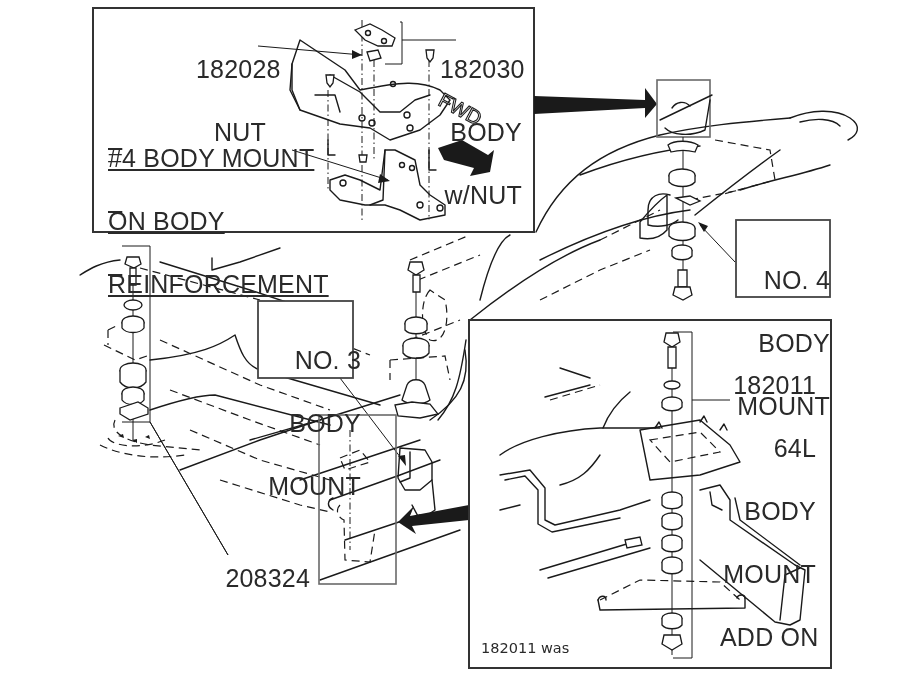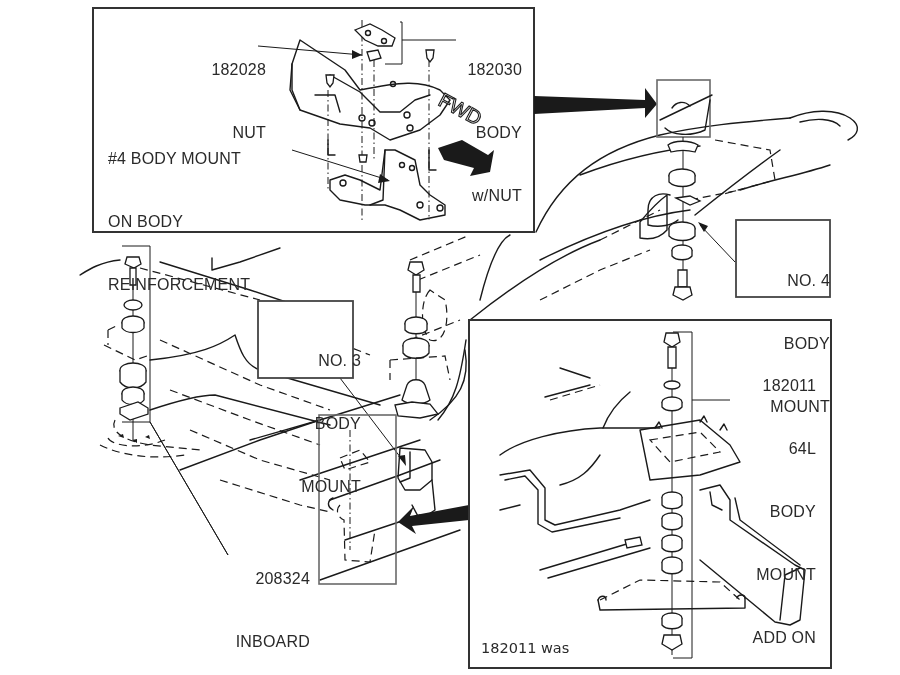--- a/index.html
+++ b/index.html
@@ -8,21 +8,21 @@
     #art { position: absolute; left: 0; top: 0; width: 900px; height: 675px; }
     .ink { stroke: #1a1a1a; fill: none; stroke-width: 1.4; stroke-linecap: round; stroke-linejoin: round; }
     .thin { stroke: #1a1a1a; fill: none; stroke-width: 1; }
     .dash { stroke: #1a1a1a; fill: none; stroke-width: 1.2; stroke-dasharray: 8 5; }
     .dashdot { stroke: #1a1a1a; fill: none; stroke-width: 1; stroke-dasharray: 7 3 1.5 3; }
     .part { stroke: #1a1a1a; fill: #fff; stroke-width: 1.3; }
     .solid { fill: #1a1a1a; stroke: none; }
     .frame { stroke: #333; fill: none; stroke-width: 2; }
     .grayframe { stroke: #6a6a6a; fill: none; stroke-width: 1.6; }
     .callout-box { stroke: #444; fill: #fff; stroke-width: 1.8; }
-    .lbl { position: absolute; font-size: 16px; line-height: 21px; color: #2a2a2a;
+    .lbl { position: absolute; font-size: 25px; line-height: 21px; color: #2a2a2a;
            white-space: pre; letter-spacing: 0.2px; }
     .lbl div { display: block; }
     .r { text-align: right; }
     .c { text-align: right; }
     .note { position: absolute; font-family: "DejaVu Sans", sans-serif; font-size: 14.5px;
             line-height: 21px; color: #2a2a2a; white-space: pre; }
   </style>
 </head>
 <body>
 
@@ -256,41 +256,40 @@
   <div>182028</div>
   <div>NUT</div>
 </div>
 
 <div class="lbl r" style="left:440px; top:17px; width:82px;">
   <div>182030</div>
   <div>BODY</div>
   <div>w/NUT</div>
 </div>
 
-<div class="lbl" style="left:108px; top:106px;">
+<div class="lbl" style="left:108px; top:106px;text-decoration:underline;">
   <div>#4 BODY MOUNT</div>
   <div>ON BODY</div>
   <div>REINFORCEMENT</div>
 </div>
 
 <div class="lbl c" style="left:736px; top:228px; width:94px;">
   <div>NO. 4</div>
   <div>BODY</div>
   <div>MOUNT</div>
 </div>
 
 <div class="lbl c" style="left:266px; top:308px; width:95px;">
   <div>NO. 3</div>
   <div>BODY</div>
   <div>MOUNT</div>
 </div>
 
 <div class="lbl c" style="left:150px; top:526px; width:160px;">
   <div>208324</div>
-  <div>INBOARD</div>
   
   
 </div>
 
 <div class="lbl r" style="left:720px; top:333px; width:96px;">
   <div>182011</div>
   <div>64L</div>
   <div>BODY</div>
   <div>MOUNT</div>
   <div>ADD ON</div>

